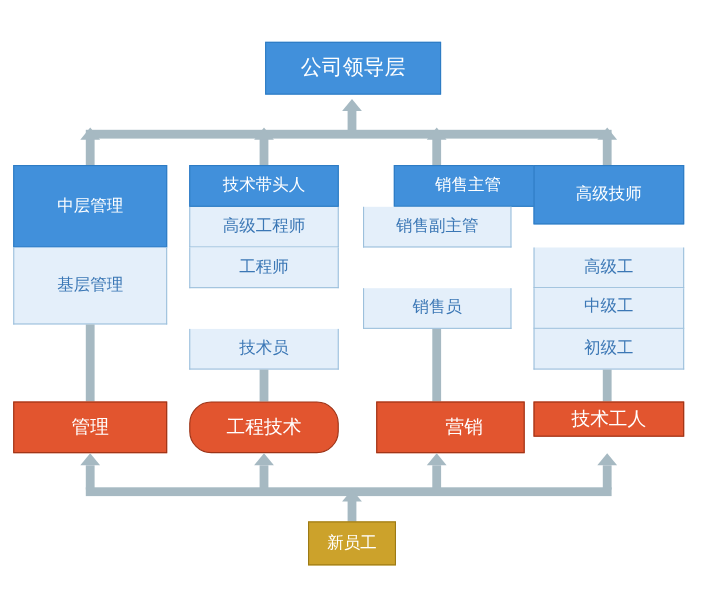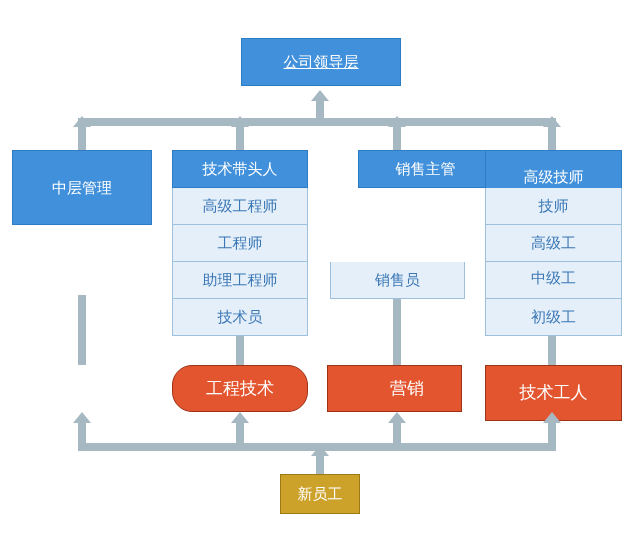--- a/index.html
+++ b/index.html
@@ -27,22 +27,21 @@
     justify-content: center;
     text-align: center;
     line-height: 1.15;
     white-space: nowrap;
   }
 
   .box-top {
     background: #4190DB;
     border: 1px solid #2E7CC4;
     color: #ffffff;
-    font-size: 15px;
-    text-decoration: underline;
+    font-size: 19px;
   }
 
   .col-header {
     background: #4190DB;
     border: 1px solid #2E7CC4;
     color: #ffffff;
     font-size: 15px;
   }
 
   .col-cell {
@@ -102,47 +101,48 @@
   <div class="conn conn-v" style="left:236px; top:126px; height:24px;"></div>
   <div class="arrow-up" style="left:231px; top:116px;"></div>
 
   <div class="conn conn-v" style="left:393px; top:126px; height:24px;"></div>
   <div class="arrow-up" style="left:388px; top:116px;"></div>
 
   <div class="conn conn-v" style="left:548px; top:126px; height:24px;"></div>
   <div class="arrow-up" style="left:543px; top:116px;"></div>
 
   <div class="box col-header" style="left:12px; top:150px; width:140px; height:75px;">中层管理</div>
+  <div class="box col-cell" style="left:12px; top:225px; width:140px; height:70px;">基层管理</div>
 
   <div class="conn conn-v" style="left:78px; top:295px; height:70px;"></div>
 
   <div class="box col-cell" style="left:172px; top:188px; width:136px; height:37px;">高级工程师</div>
   <div class="box col-header" style="left:172px; top:150px; width:136px; height:38px;">技术带头人</div>
   <div class="box col-cell" style="left:172px; top:225px; width:136px; height:37px;">工程师</div>
-  <div class="box col-cell" style="left:172px; top:262px; width:136px; height:37px;">助理工程师</div>
   <div class="box col-cell" style="left:172px; top:299px; width:136px; height:37px;">技术员</div>
 
   <div class="conn conn-v" style="left:236px; top:336px; height:29px;"></div>
 
   <div class="box col-header" style="left:330px; top:150px; width:135px; height:38px;margin-left:28px;">销售主管</div>
+  <div class="box col-cell" style="left:330px; top:188px; width:135px; height:37px;">销售副主管</div>
   <div class="box col-cell" style="left:330px; top:262px; width:135px; height:37px;">销售员</div>
 
   <div class="conn conn-v" style="left:393px; top:299px; height:66px;"></div>
 
   <div class="box col-header" style="left:485px; top:150px; width:137px; height:54px;">高级技师</div>
-  <div class="box col-cell" style="left:485px; top:188px; width:137px; height:37px;">技师</div>
   <div class="box col-cell" style="left:485px; top:225px; width:137px; height:37px;">高级工</div>
   <div class="box col-cell" style="left:485px; top:262px; width:137px; height:37px;font-family:Liberation Mono, monospace;">中级工</div>
   <div class="box col-cell" style="left:485px; top:299px; width:137px; height:37px;">初级工</div>
 
   <div class="conn conn-v" style="left:548px; top:336px; height:29px;"></div>
 
+  <div class="box box-orange" style="left:12px; top:365px; width:140px; height:47px;">管理</div>
   <div class="box box-orange" style="left:172px; top:365px; width:136px; height:47px;border-radius:20px;">工程技术</div>
-  <div class="box box-orange" style="left:327px; top:365px; width:135px; height:47px;padding-left:25px;">营销</div>
-  <div class="box box-orange" style="left:485px; top:365px; width:137px; height:56px;">技术工人</div>
+  <div class="box box-orange" style="left:342px; top:365px; width:135px; height:47px;padding-left:25px;">营销</div>
+  <div class="box box-orange" style="left:485px; top:365px; width:137px; height:32px;">技术工人</div>
 
   <div class="conn conn-h" style="left:78px; top:443px; width:478px;"></div>
 
   <div class="conn conn-v" style="left:78px; top:423px; height:22px;"></div>
   <div class="arrow-up" style="left:73px; top:412px;"></div>
 
   <div class="conn conn-v" style="left:236px; top:423px; height:22px;"></div>
   <div class="arrow-up" style="left:231px; top:412px;"></div>
 
   <div class="conn conn-v" style="left:393px; top:423px; height:22px;"></div>

